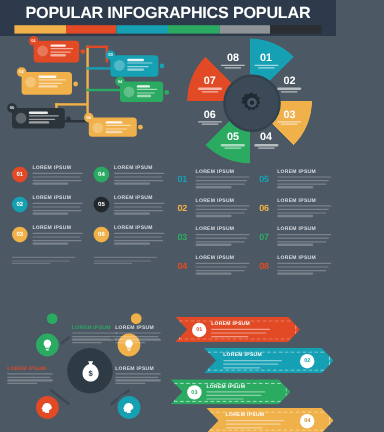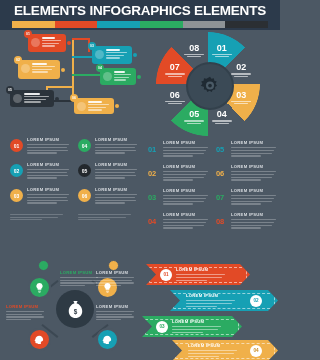--- a/index.html
+++ b/index.html
@@ -126,21 +126,21 @@
     font-size:4.6px;font-weight:bold;top:4.5px;
   }
   .chev-body{position:absolute;top:3px;width:52px;}
   .chev-body .hd{color:#ffffff;font-size:4.2px;font-weight:bold;letter-spacing:.25px;display:block;margin-bottom:2px;}
   .chev-body .t{display:block;height:1.3px;margin-bottom:1.5px;background:rgba(255,255,255,.45);border-radius:1px;}
 </style>
 </head>
 <body>
 
 <div class="header">
-  <div class="header-title">ELEMENTS INFOGRAPHICS ELEMENTS</div>
+  <div class="header-title">POPULAR INFOGRAPHICS POPULAR</div>
   <div class="colorbar" id="colorbar">
       <i style="background: rgb(240, 176, 74);"></i>
       <i style="background: rgb(226, 74, 38);"></i>
       <i style="background: rgb(22, 160, 180);"></i>
       <i style="background: rgb(43, 171, 98);"></i>
       <i style="background: rgb(142, 147, 150);"></i>
       <i style="background: rgb(43, 47, 51);"></i>
     </div>
 </div>
 

